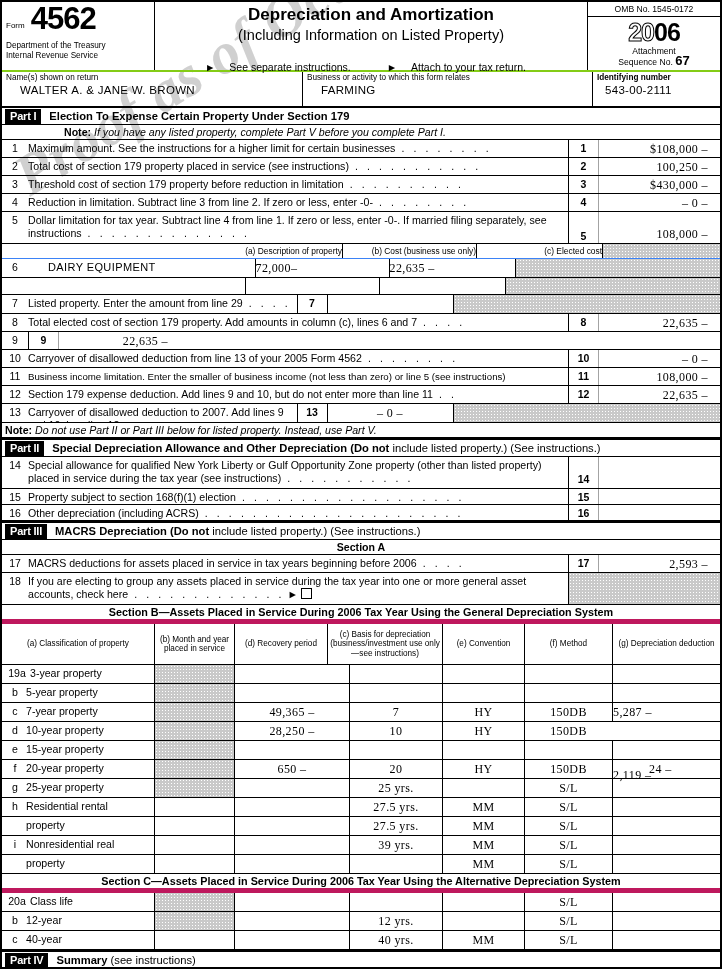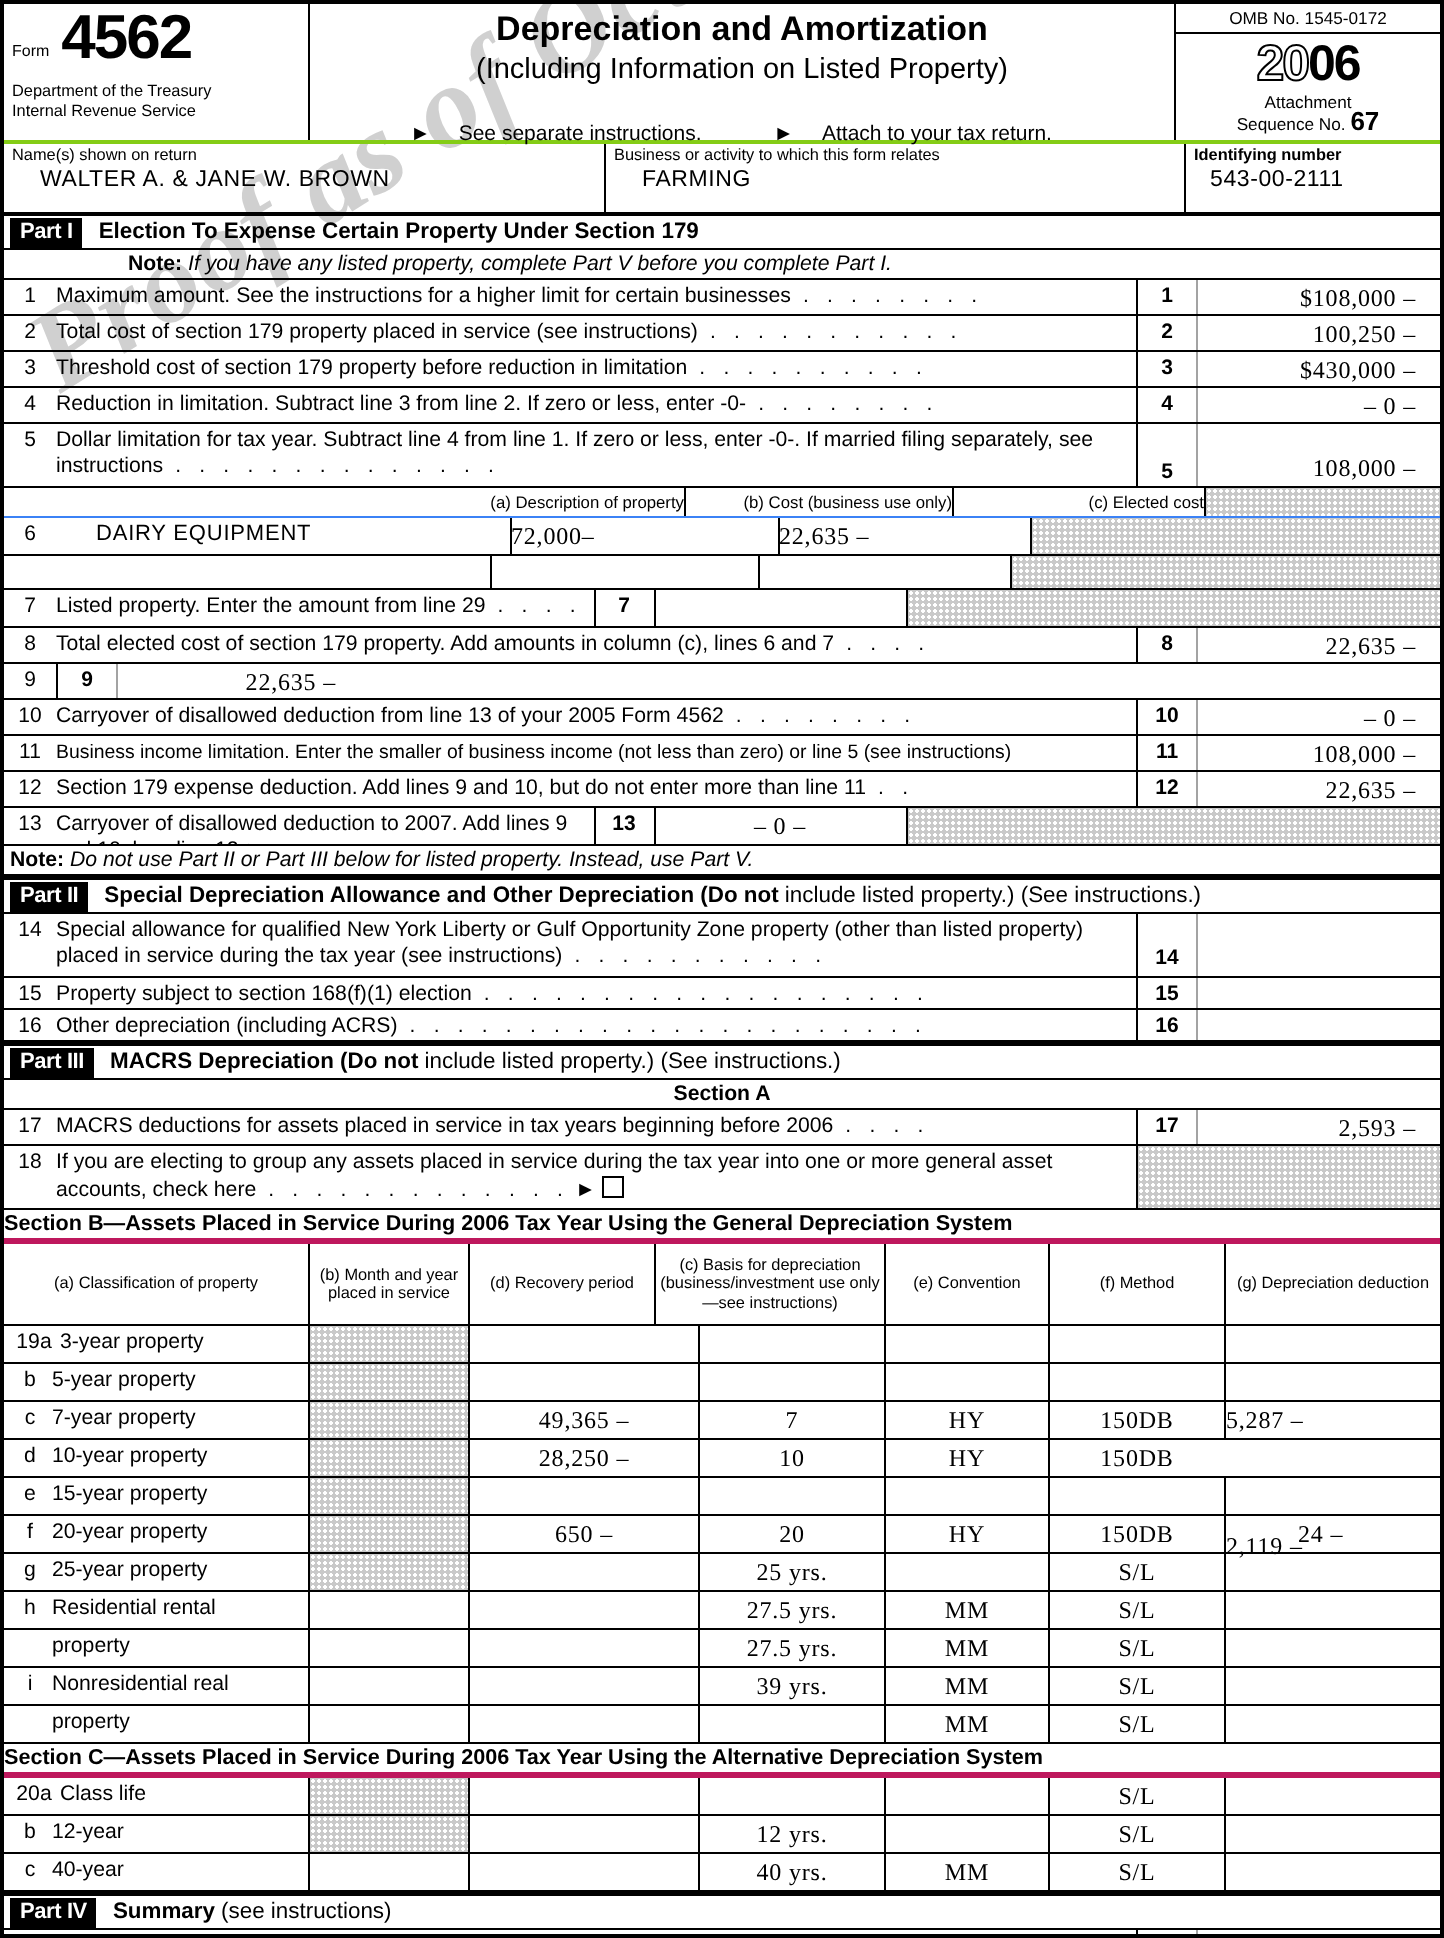--- a/index.html
+++ b/index.html
@@ -51,21 +51,21 @@
   .leaders{letter-spacing:3.1px;font-size:10.5px}
   .boxno{width:30px;box-sizing:border-box;border-left:1px solid #000;text-align:center;font-size:10.5px;font-weight:bold;padding-top:2px}
   .amt{width:122px;box-sizing:border-box;border-left:1px solid #a3a3a3;font-size:12px;text-align:right;padding:2px 12px 0 0;font-family:"Liberation Serif",serif;letter-spacing:.4px}
   .gray{background:#c9c9c9;background-image:radial-gradient(#ffffff 0.8px, transparent 0.9px);background-size:3px 3px;}
 
   
   .ptHdr{display:flex;border-bottom:1px solid #3b82f6;font-size:8.4px;text-align:right}
   .ptHdr .c{box-sizing:border-box;padding:2px 0 2px}
 
   
-  .sbTitle{font-size:10.8px;font-weight:bold;text-align:left;border-bottom:3px solid #be185d;padding:1px 0 1px;}
+  .sbTitle{font-size:10.8px;font-weight:bold;text-align:center;border-bottom:5px solid #be185d;padding:1px 0 1px;}
   .sbHdr{display:flex;border-bottom:1px solid #000;font-size:8.2px;line-height:9.4px;text-align:center;}
   .sbHdr .c{box-sizing:border-box;padding:3px 1px;display:flex;align-items:center;justify-content:center}
   .sbRow{display:flex;border-bottom:1px solid #000;height:18px;}
   .sbRow .c{box-sizing:border-box;font-size:10.6px;padding-top:2px;}
   .sbRow .cl{font-size:10.6px;padding-left:2px;}
   .sbRow .ltr{display:inline-block;width:22px;text-align:center}
   .hand{font-family:"Liberation Serif",serif;font-size:12px;letter-spacing:.4px}
 
   
   .cA{width:152px}

